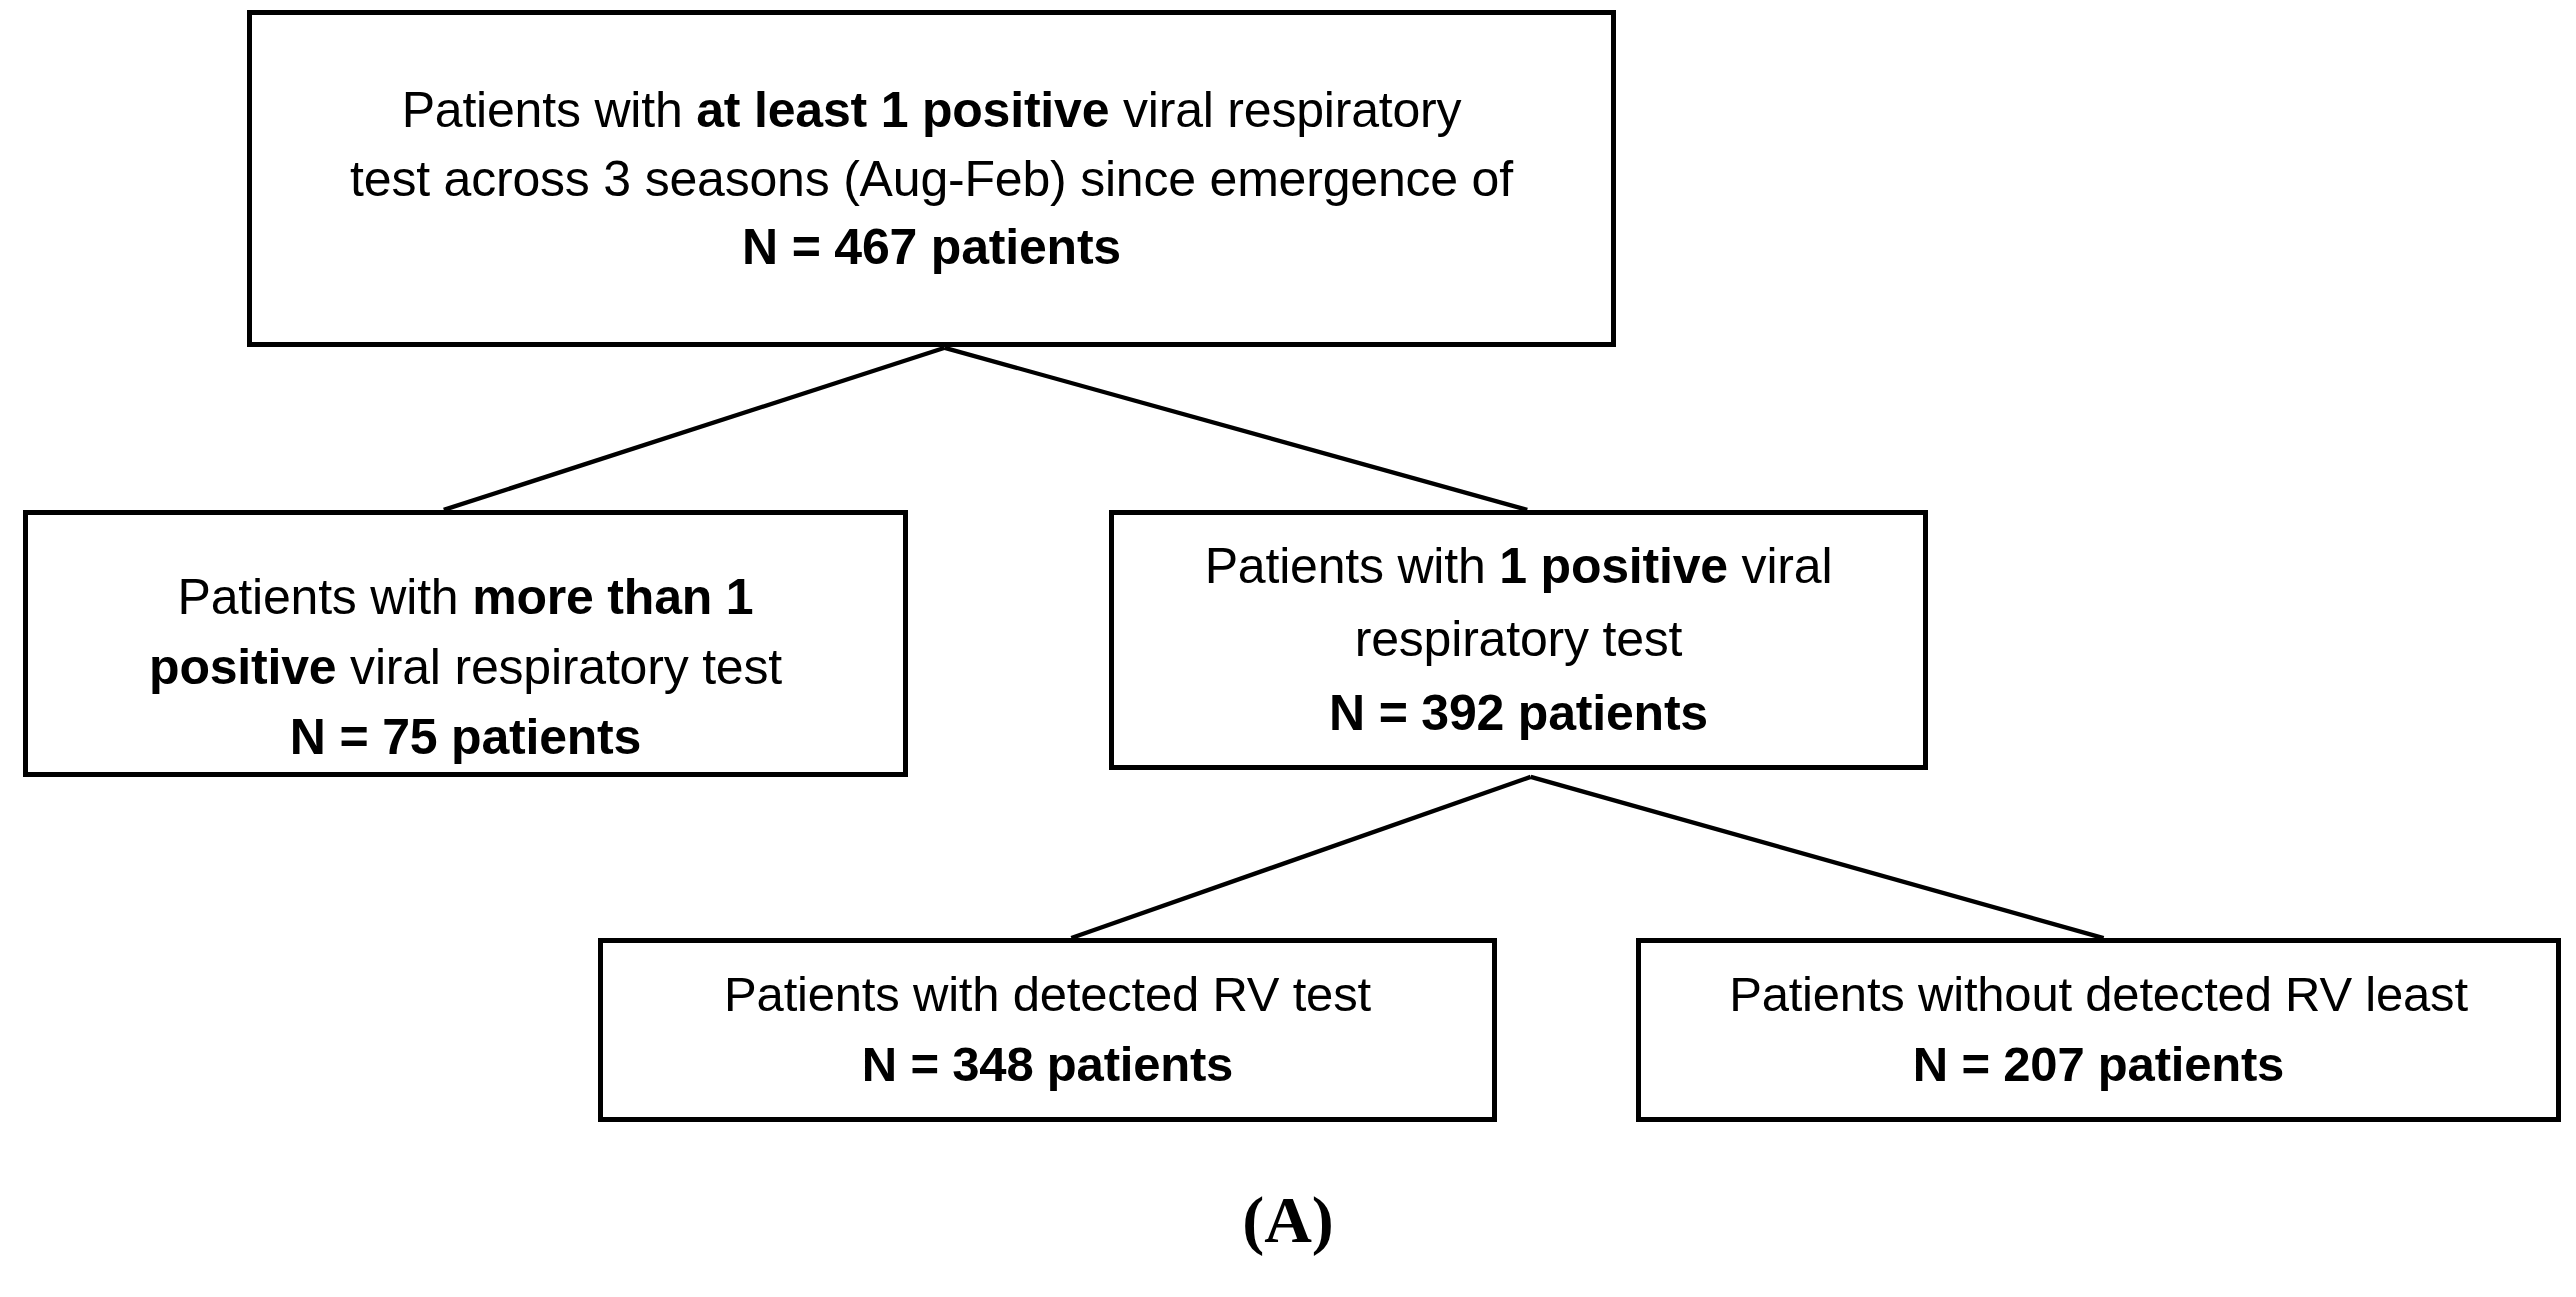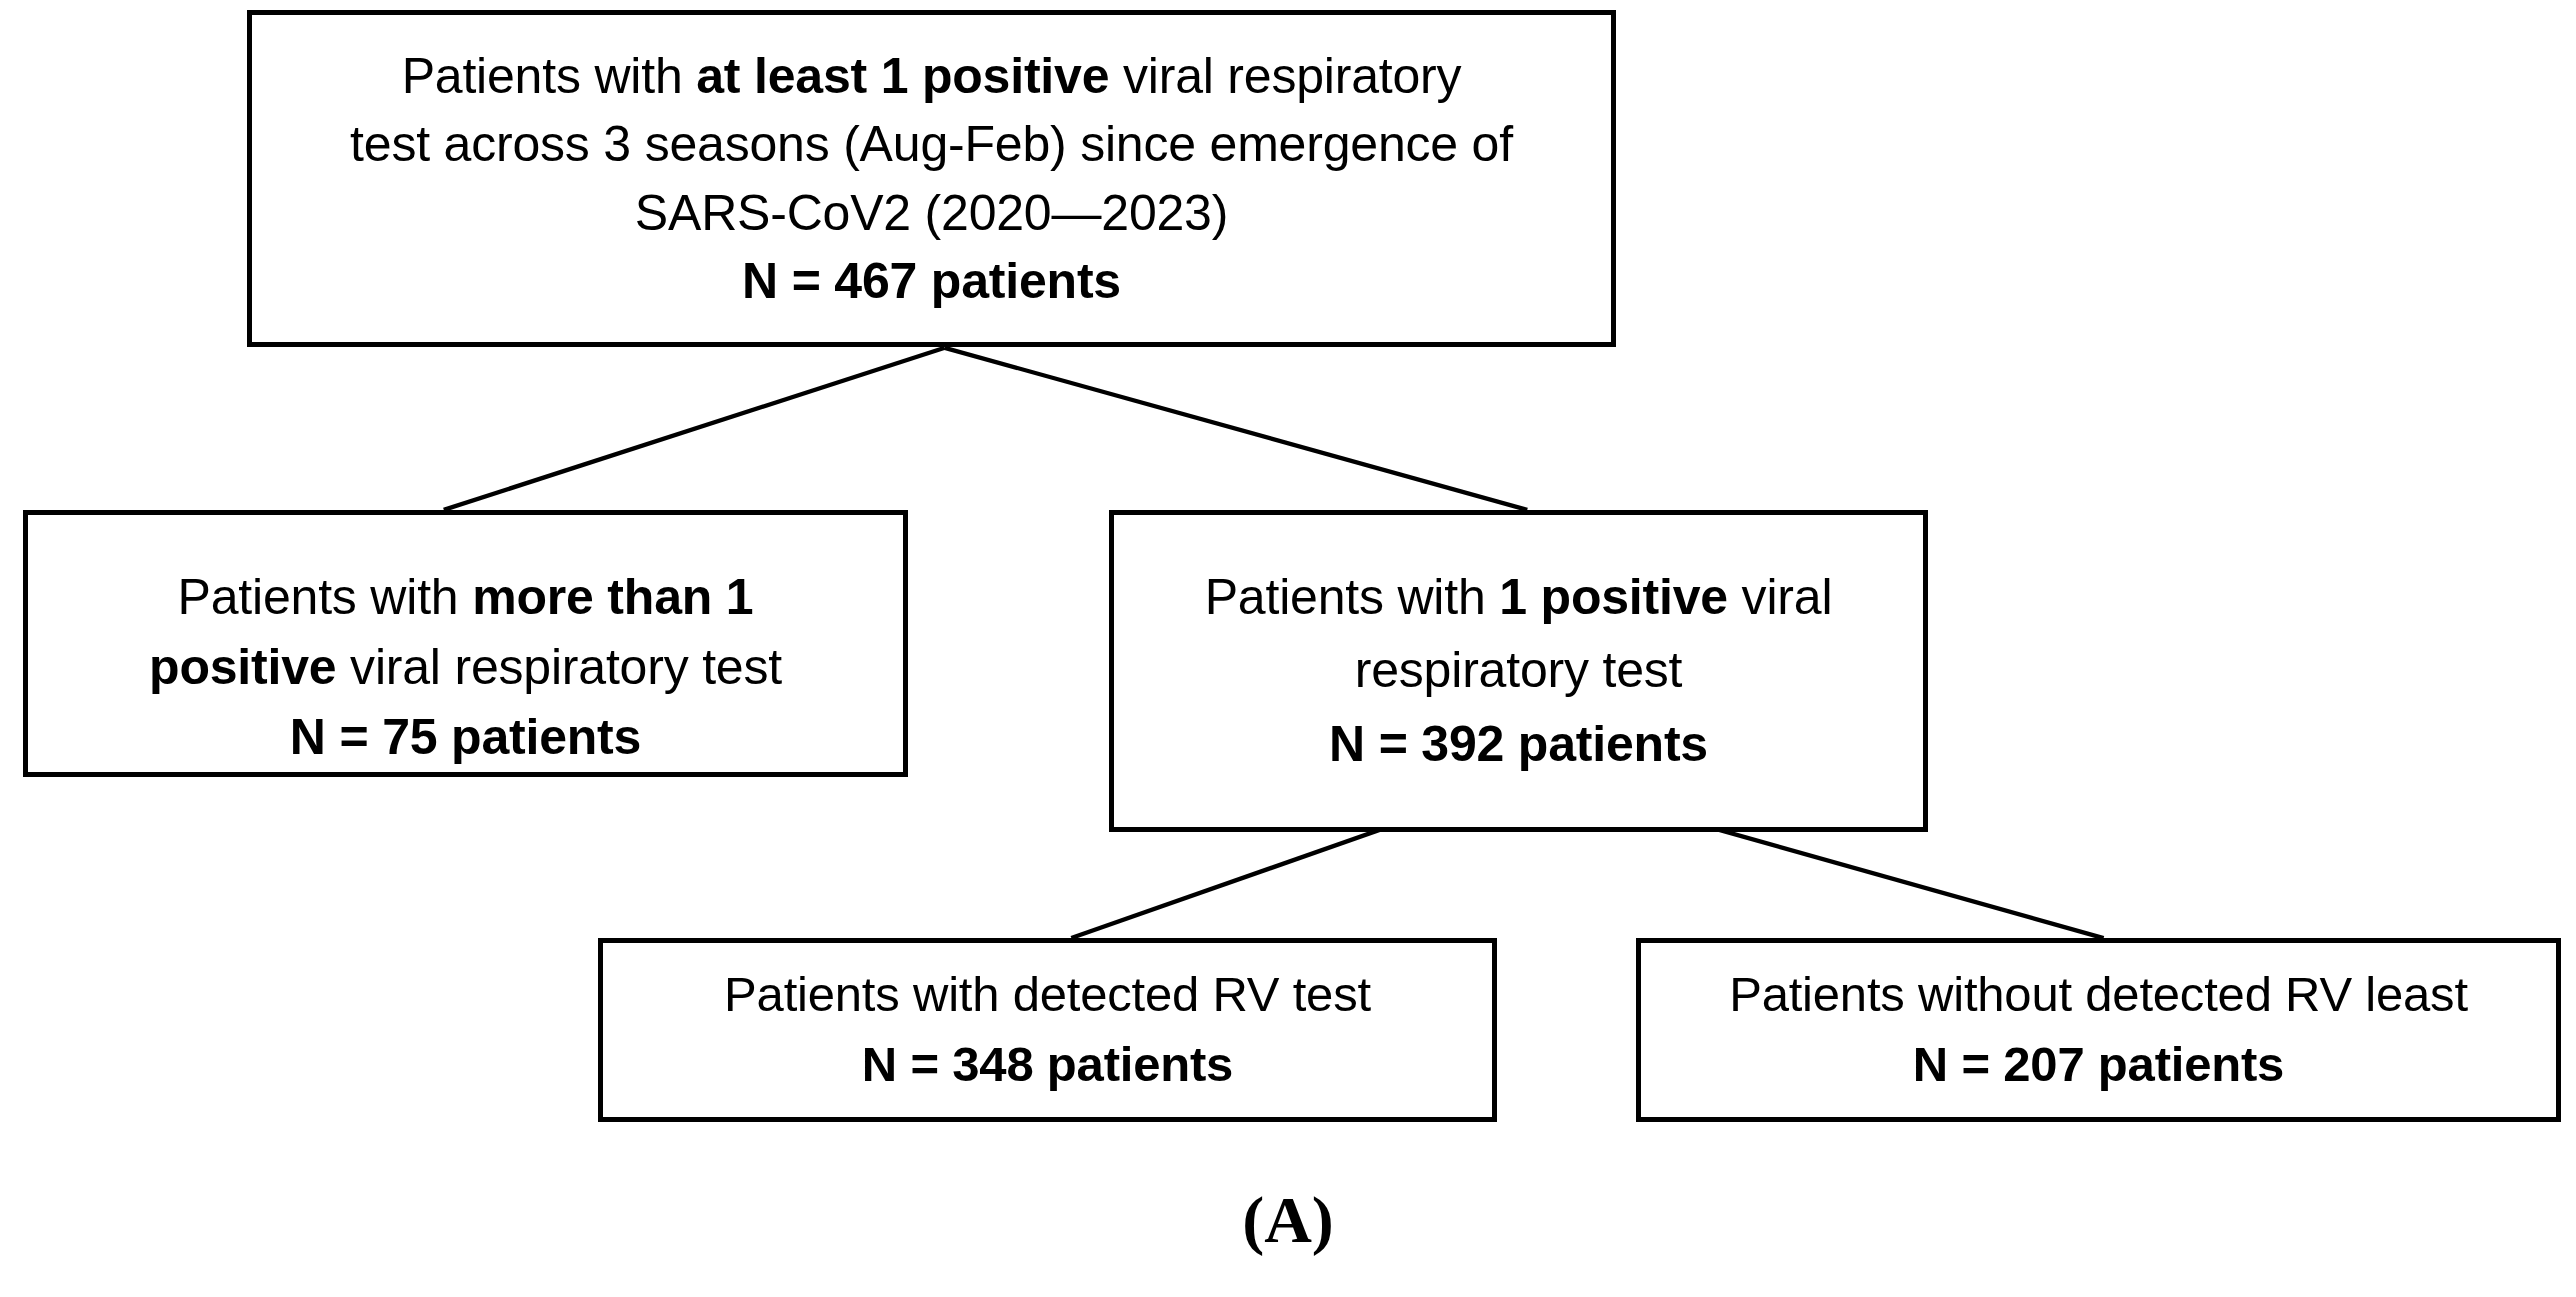--- a/index.html
+++ b/index.html
@@ -49,21 +49,21 @@
   .box-line b {
     font-weight: bold;
   }
   .box-line .em {
     font-weight: bold;
   }
 
   
   #box-root        { left: 247px;  top: 10.4px;   width: 1369px; height: 337px; }
   #box-multi       { left: 23px;   top: 510px;  width: 885px;  height: 267px; justify-content: flex-end; }
-  #box-single      { left: 1109px; top: 510px;  width: 819px;  height: 322px; }
+  #box-single      { left: 1109px; top: 510px;  width: 819px;  height: 260px; }
   #box-rv-detected { left: 598px;  top: 938px; width: 899px; height: 184px; }
   #box-rv-absent   { left: 1636px; top: 938px; width: 925px; height: 184px; }
 
   #box-root .box-line        { font-size: 50px; line-height: 1.37; }
   #box-multi .box-line       { font-size: 50px; line-height: 1.40; }
   #box-single .box-line      { font-size: 50px; line-height: 1.47; }
   #box-rv-detected .box-line { font-size: 49px; line-height: 1.42; }
   #box-rv-absent .box-line   { font-size: 49px; line-height: 1.42; }
 
   .panel-label {
@@ -88,21 +88,20 @@
     <line x1="1090" y1="401" x2="1762" y2="588" stroke="#000000" stroke-width="5"></line>
     <line x1="1766" y1="896" x2="1236" y2="1082" stroke="#000000" stroke-width="5"></line>
     <line x1="1766" y1="896" x2="2427" y2="1082" stroke="#000000" stroke-width="5"></line>
   </svg>
 
   <div class="flow-box" id="box-root">
     <span class="box-line">
       <span>Patients with </span><span class="em">at least 1 positive</span><span> viral respiratory</span>
     </span>
     <span class="box-line">test across 3 seasons (Aug-Feb) since emergence of</span>
-    <span class="box-line">SARS-CoV2 (2020—2023)</span>
     <span class="box-line bold">N = 467 patients</span>
   </div>
 
   <div class="flow-box" id="box-multi">
     <span class="box-line">
       <span>Patients with </span><span class="em">more than 1</span>
     </span>
     <span class="box-line">
       <span class="em">positive</span><span> viral respiratory test</span>
     </span>

